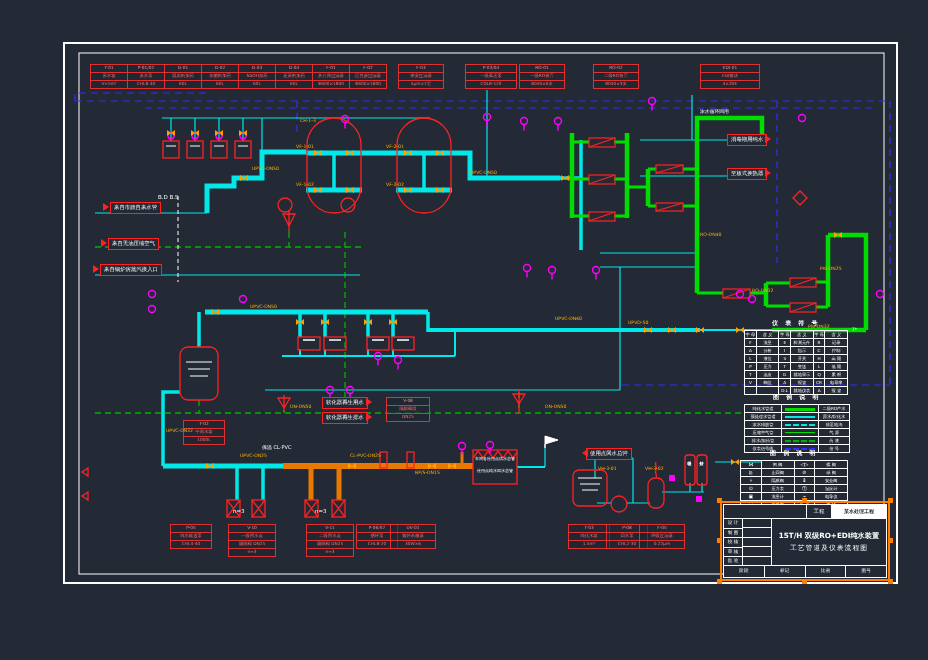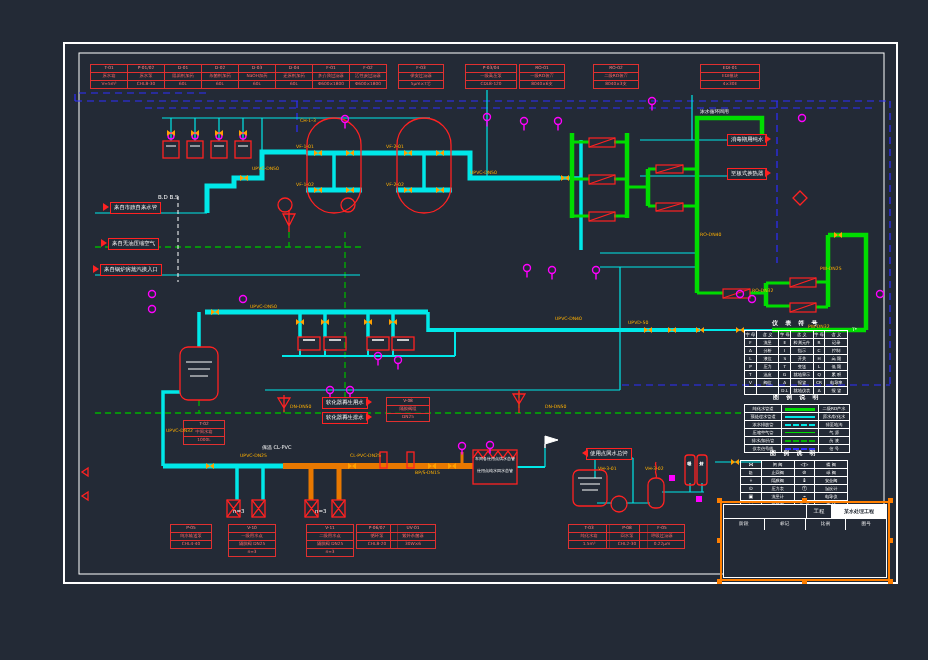--- a/index.html
+++ b/index.html
@@ -545,20 +545,40 @@
   <div class="grip" style="left:-7px;top:33px"></div>
   <div class="grip" style="right:-7px;top:33px"></div>
   <div class="grip" style="left:-7px;bottom:-7px"></div>
   <div class="grip" style="left:78px;bottom:-7px"></div>
   <div class="grip" style="right:-7px;bottom:-7px"></div>
   <div class="tb-row0">
     <span class="sp"></span>
     <span class="plab">工程</span>
     <span class="pval">某水处理工程</span>
   </div>
+  <div class="tb-mid">
+    <div class="tb-labels">
+          <span>设 计</span>
+          <span>制 图</span>
+          <span>校 核</span>
+          <span>审 核</span>
+          <span>批 准</span>
+        </div>
+    <div class="tb-vals">
+          <i></i>
+          <i></i>
+          <i></i>
+          <i></i>
+          <i></i>
+        </div>
+    <div class="tb-title">
+      <div class="t1">15T/H 双级RO+EDI纯水装置</div>
+      <div class="t2">工艺管道及仪表流程图</div>
+    </div>
+  </div>
   <div class="tb-bot">
         <span>阶段</span>
         <span>标记</span>
         <span>比例</span>
         <span>图号</span>
       </div>
 </div>
 
 </div>
 

